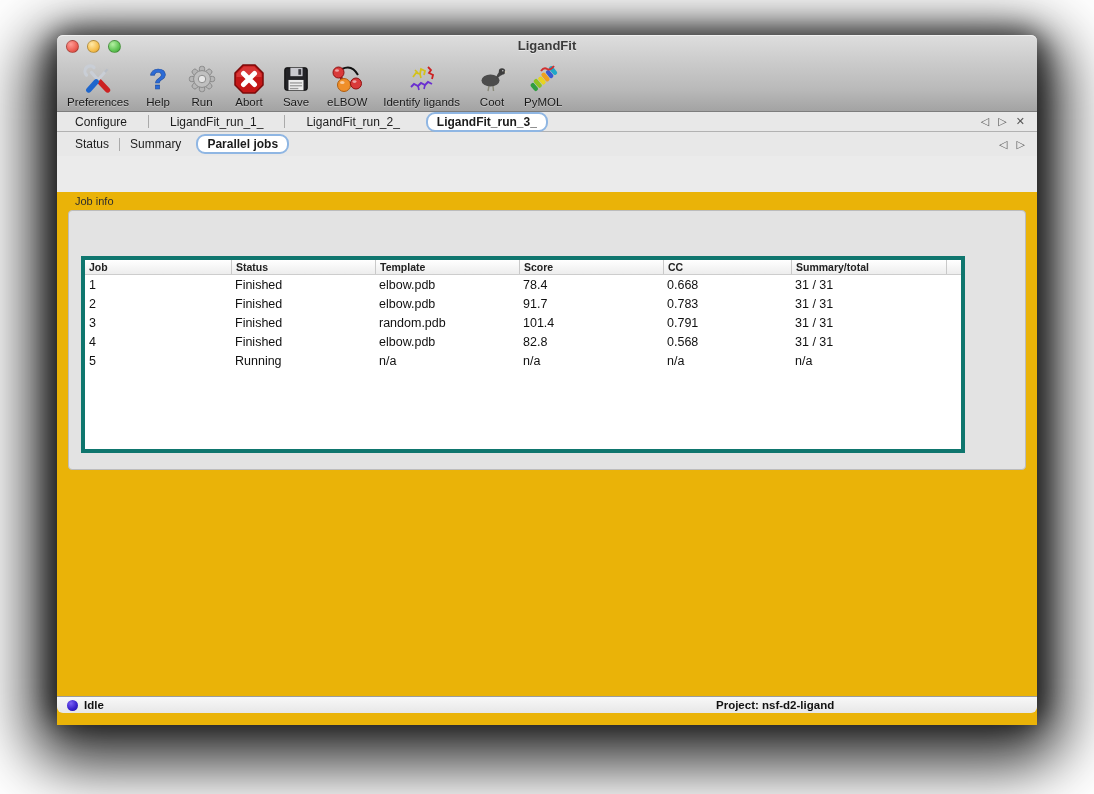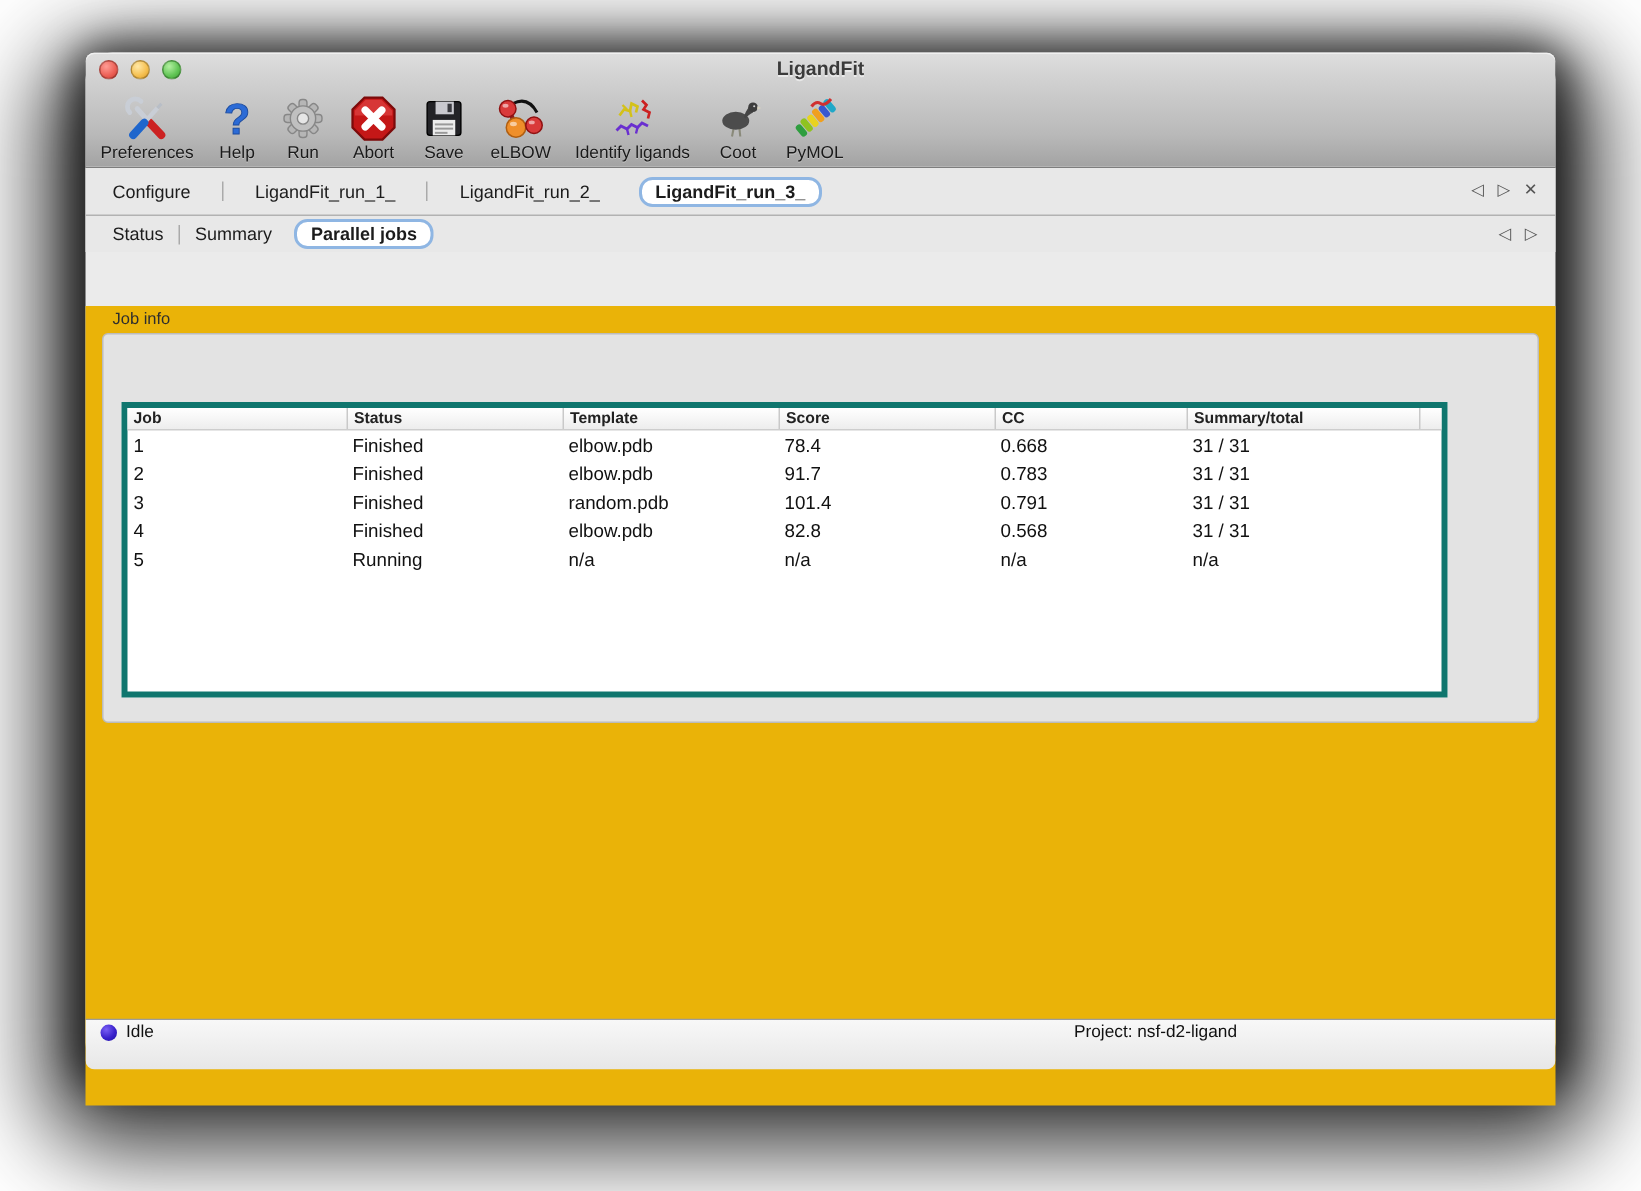--- a/index.html
+++ b/index.html
@@ -32,21 +32,21 @@
 
   .toolbar { display:flex; align-items:flex-end; height:55px; padding:0 0 3px 6px; gap:8px; }
   .tool { display:flex; flex-direction:column; align-items:center; justify-content:flex-end;
           padding:0 4px; cursor:default; }
   .tool .ticon { height:34px; display:flex; align-items:center; justify-content:center; }
   .tool .tlabel { font-size:11.5px; color:#1a1a1a; white-space:nowrap; line-height:13px;
                   text-shadow:0 1px 0 rgba(255,255,255,0.35); }
 
   
   .tabstrip { display:flex; align-items:center; background:#e8e8e8; padding-left:8px; }
-  .tabstrip.row1 { height:32px; border-bottom:1px solid #b2b2b2;gap:11px; }
+  .tabstrip.row1 { height:20px; border-bottom:1px solid #b2b2b2;gap:11px; }
   .tabstrip.row2 { height:24px; }
   .tab { font-size:12px; color:#1c1c1c; padding:2px 10px; white-space:nowrap; }
   .tab.selected {
     background:#ffffff; border:2px solid #8fb6e3; border-radius:9px;
     font-weight:bold; padding:1px 9px; margin:0 5px;
   }
   .tabsep { width:1px; height:13px; background:#aaaaaa; }
   .tabnav { margin-left:auto; margin-right:12px; display:flex; gap:9px; align-items:center; }
   .tabnav span { font-size:11px; color:#555; line-height:11px; }
 
@@ -67,23 +67,24 @@
   .th { font-size:10.5px; font-weight:bold; color:#222; padding:1px 0 0 4px;
         border-left:1px solid #c9c9c9; overflow:hidden; white-space:nowrap; }
   .th:first-child { border-left:none; }
   .trow { display:flex; height:19px; flex:0 0 19px; align-items:center; }
   .td { font-size:12.5px; color:#111; padding-left:4px; overflow:hidden; white-space:nowrap; }
   .c0 { width:146px; } .c1 { width:144px; } .c2 { width:144px; }
   .c3 { width:144px; } .c4 { width:128px; } .c5 { width:155px; } .c6 { flex:1; }
 
   
   .statusbar {
-    position:absolute; left:0; right:0; bottom:0; height:34px;
+    position:absolute; left:0; right:0; bottom:0; height:17px;
     border-top:1px solid #9c9c9c; border-radius:0 0 6px 6px;
     background:linear-gradient(180deg,#f8f8f8,#e7e7e7);
+    font-weight:bold;
   }
   .status-dot { position:absolute; left:10px; top:3px; width:11px; height:11px; border-radius:50%;
                 background:radial-gradient(circle at 35% 30%, #7a60f5, #3a22cc 55%, #1c0da0); }
   .status-text { position:absolute; left:27px; top:2px; font-size:11.5px; color:#111; }
   .project-text { position:absolute; left:659px; top:2px; font-size:11.5px; color:#111;text-align:right; }
 </style>
 </head>
 <body>
 
 <div class="window">

